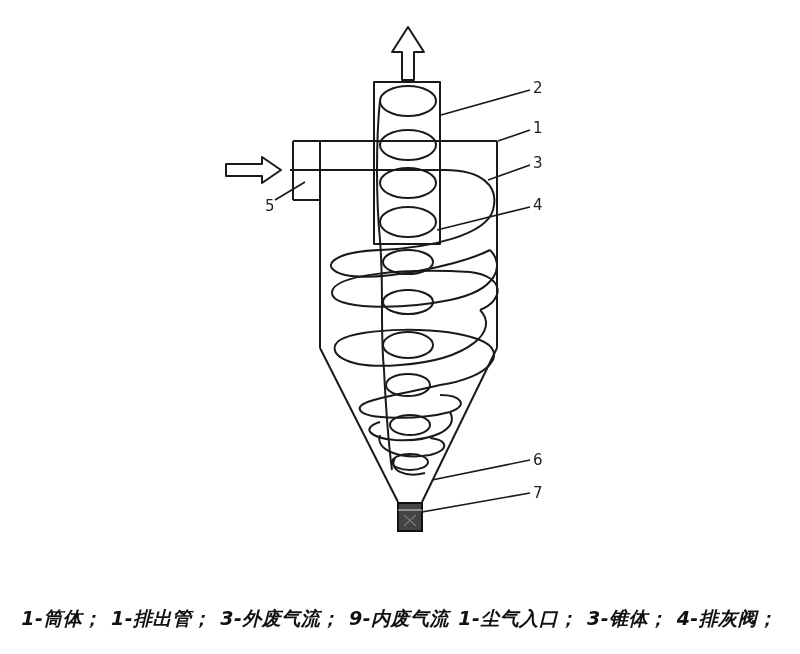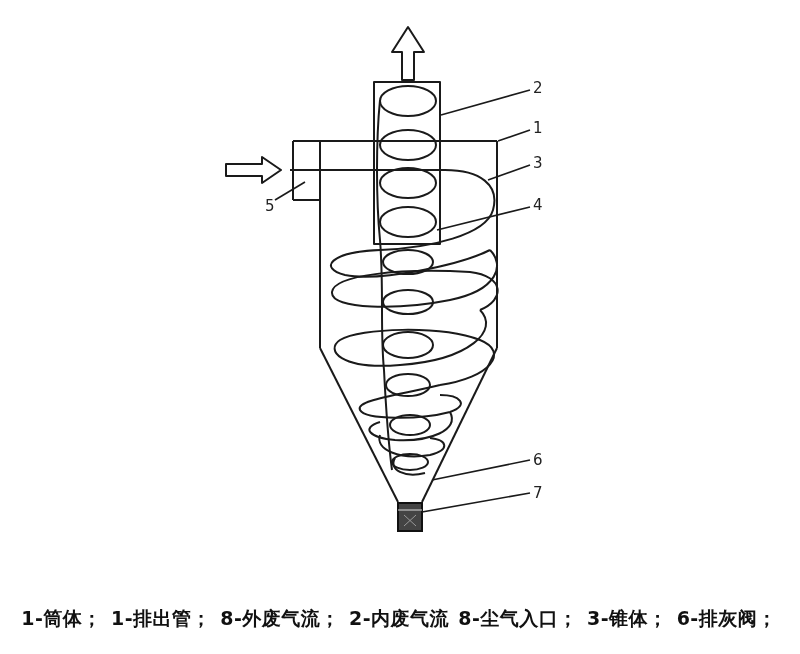--- a/index.html
+++ b/index.html
@@ -2,21 +2,21 @@
 <html><head>
 <meta charset="utf-8">
 <style>
   html, body { margin: 0; padding: 0; background: #ffffff; }
   body { width: 800px; height: 654px; position: relative; overflow: hidden;
          font-family: "DejaVu Sans", sans-serif; }
   #diagram { position: absolute; left: 0; top: 0; }
   .caption { position: absolute; left: 0; top: 606px; width: 800px; text-align: center;
              font-size: 19px; font-weight: bold; color: #111; letter-spacing: 0.5px;
              font-family: "DejaVu Sans", sans-serif; }
-  .caption span { margin-right: 2px; }
+  .caption span { margin-right: 2px; font-style: italic; }
   .lbl { font-family: "DejaVu Sans", sans-serif; font-size: 15px; fill: #222; }
   .s { fill: none; stroke: #1a1a1a; stroke-width: 2; stroke-linejoin: round; }
   .thin { fill: none; stroke: #1a1a1a; stroke-width: 1.6; }
 </style>
 </head>
 <body>
 
 <svg id="diagram" width="800" height="600" viewBox="0 0 800 600" xmlns="http://www.w3.org/2000/svg">
 
   <g>
@@ -114,18 +114,18 @@
   </g>
   <g>
     <line class="thin" x1="422" y1="512" x2="530" y2="493"></line>
     <text class="lbl" x="533" y="498">7</text>
   </g>
 </svg>
 
 <div class="caption">
   <span>1-筒体；</span>
   <span>1-排出管；</span>
-  <span>8-外废气流；</span>
-  <span>2-内废气流 </span>
-  <span>8-尘气入口；</span>
+  <span>3-外废气流；</span>
+  <span>9-内废气流 </span>
+  <span>1-尘气入口；</span>
   <span>3-锥体；</span>
-  <span>6-排灰阀；</span>
+  <span>4-排灰阀；</span>
 </div>
 
 </body></html>

